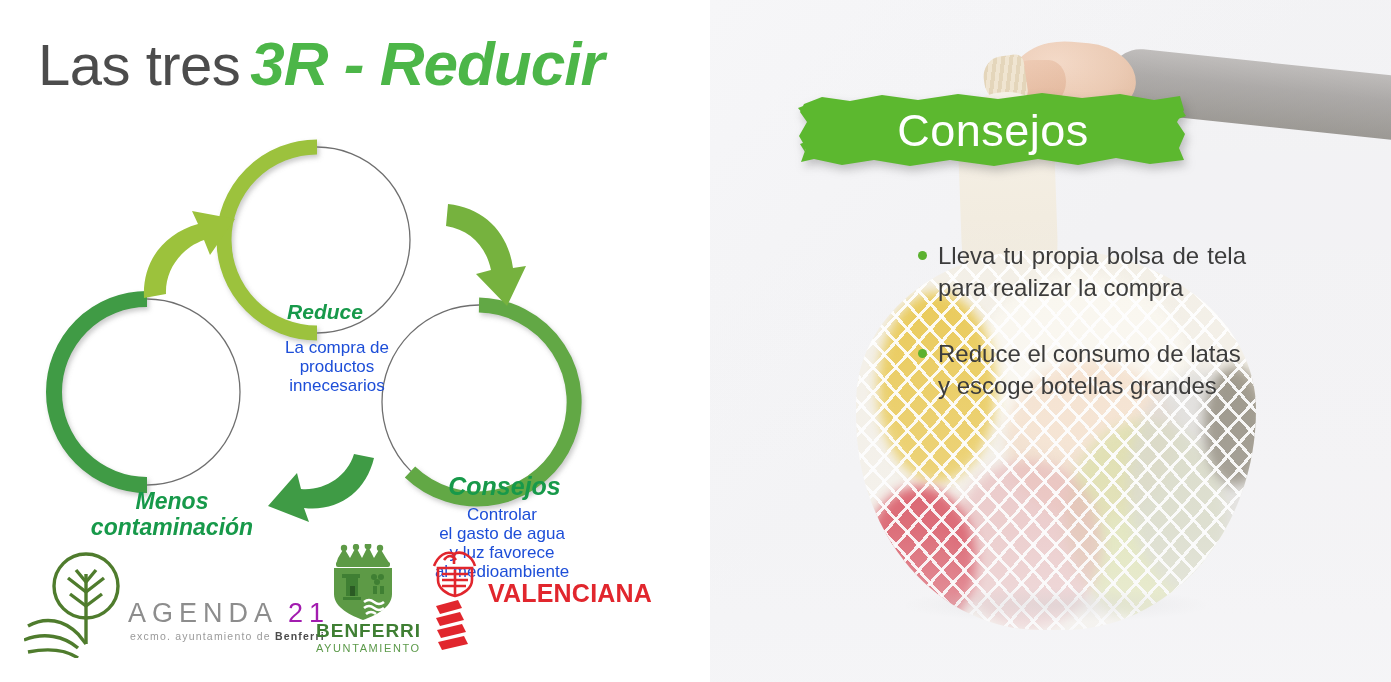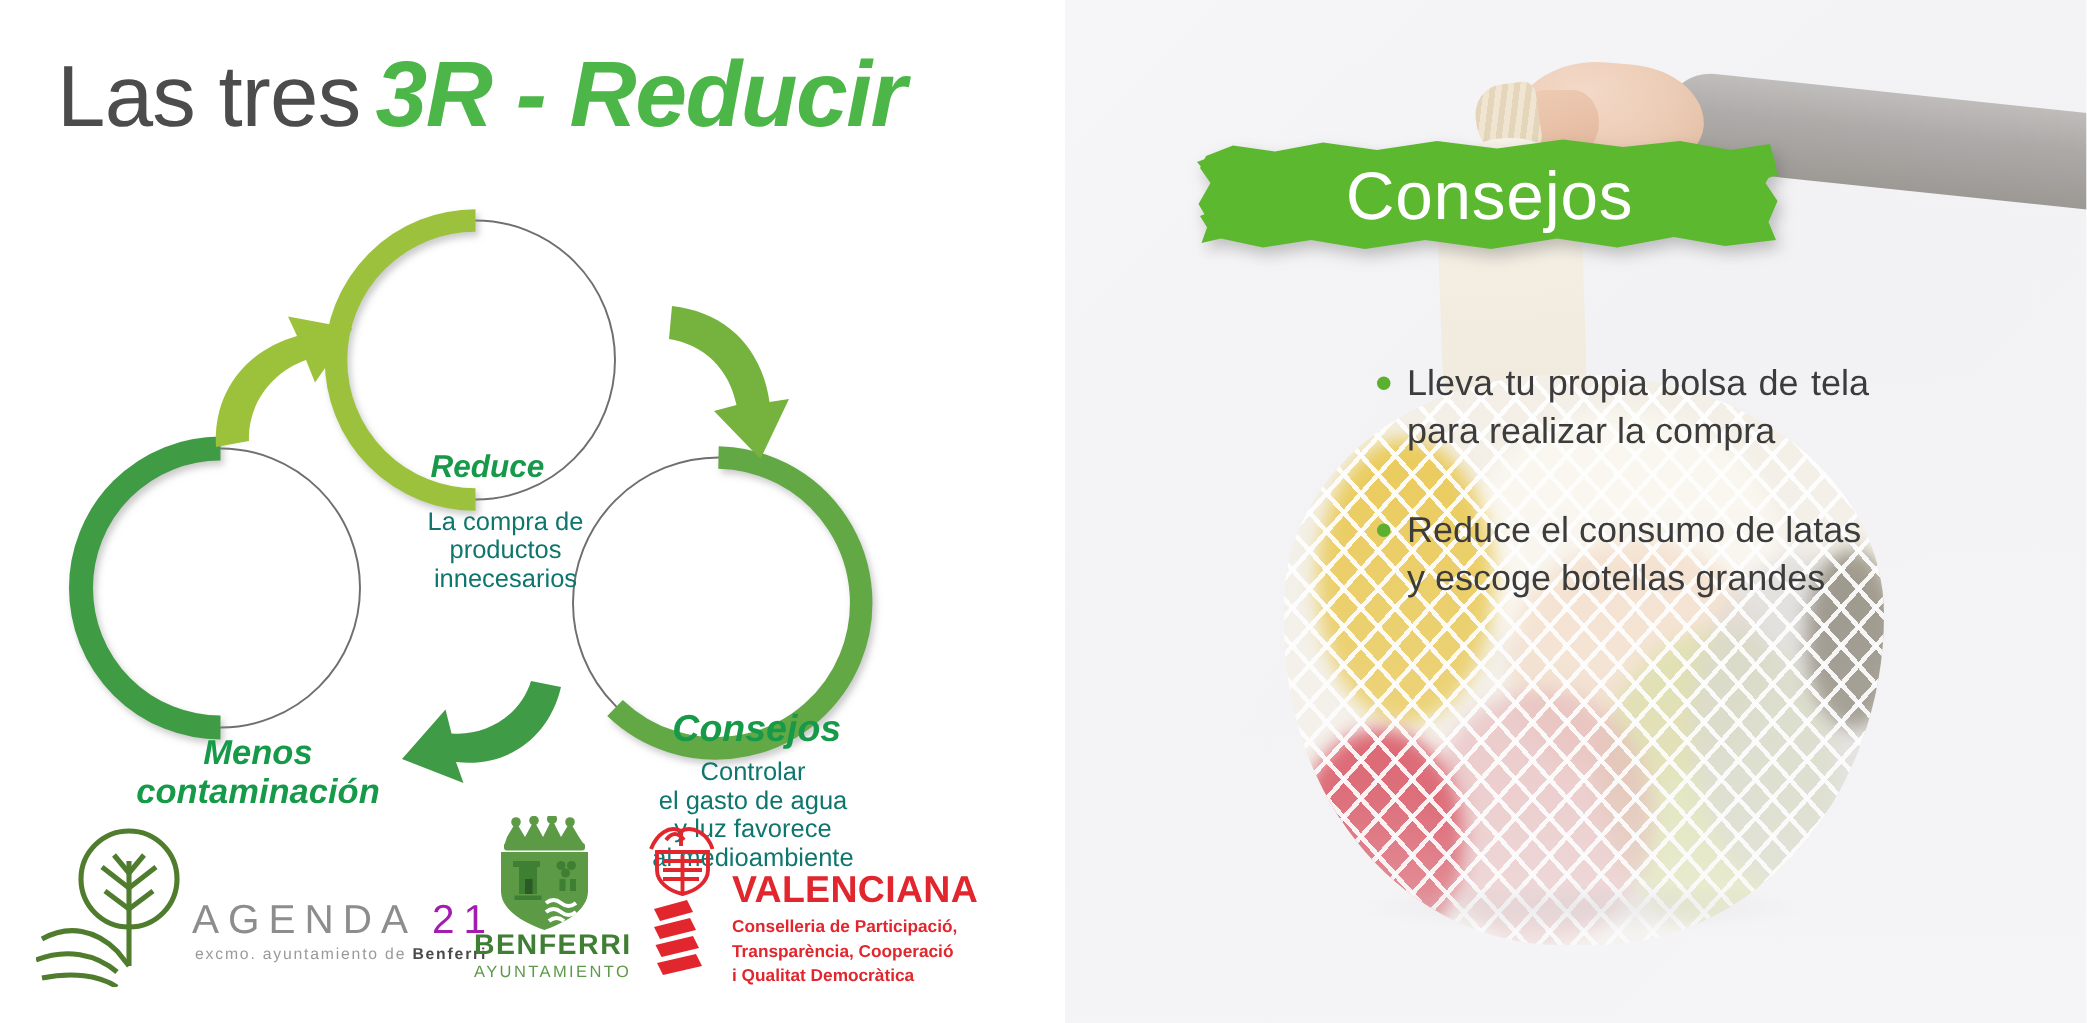--- a/index.html
+++ b/index.html
@@ -55,21 +55,21 @@
     position:absolute;
     text-align:center;
     color:#17994a;
     font-weight:700;
     font-style:italic;
     pointer-events:none;
   }
   .ring-body{
     position:absolute;
     text-align:center;
-    color:#0f766e;
+    color:#1d4ed8;
     font-weight:400;
     line-height:1.12;
     pointer-events:none;
   }
 
   
   #reduce-title{ left:220px; top:180px; width:170px; font-size:21px; }
   #reduce-body { left:232px; top:218px; width:170px; font-size:17px; }
 
   
@@ -402,25 +402,20 @@
           </g>
 
           <g fill="#e1262d">
             <path d="M8 58 L30 52 L34 60 L12 66 Z"></path>
             <path d="M8 70 L32 64 L36 72 L12 78 Z"></path>
             <path d="M9 82 L34 76 L38 84 L13 90 Z"></path>
             <path d="M10 94 L36 88 L40 96 L14 102 Z"></path>
           </g>
         </svg>
         <div class="gva-l2">VALENCIANA</div>
-        <div class="gva-sub">
-          <div>Conselleria de Participació,</div>
-          <div>Transparència, Cooperació</div>
-          <div>i Qualitat Democràtica</div>
-        </div>
       </div>
 
     </div>
   </div>
 
   <div id="right-panel">
 
     <div>
       <div id="arm"></div>
       <div id="hand"></div>

